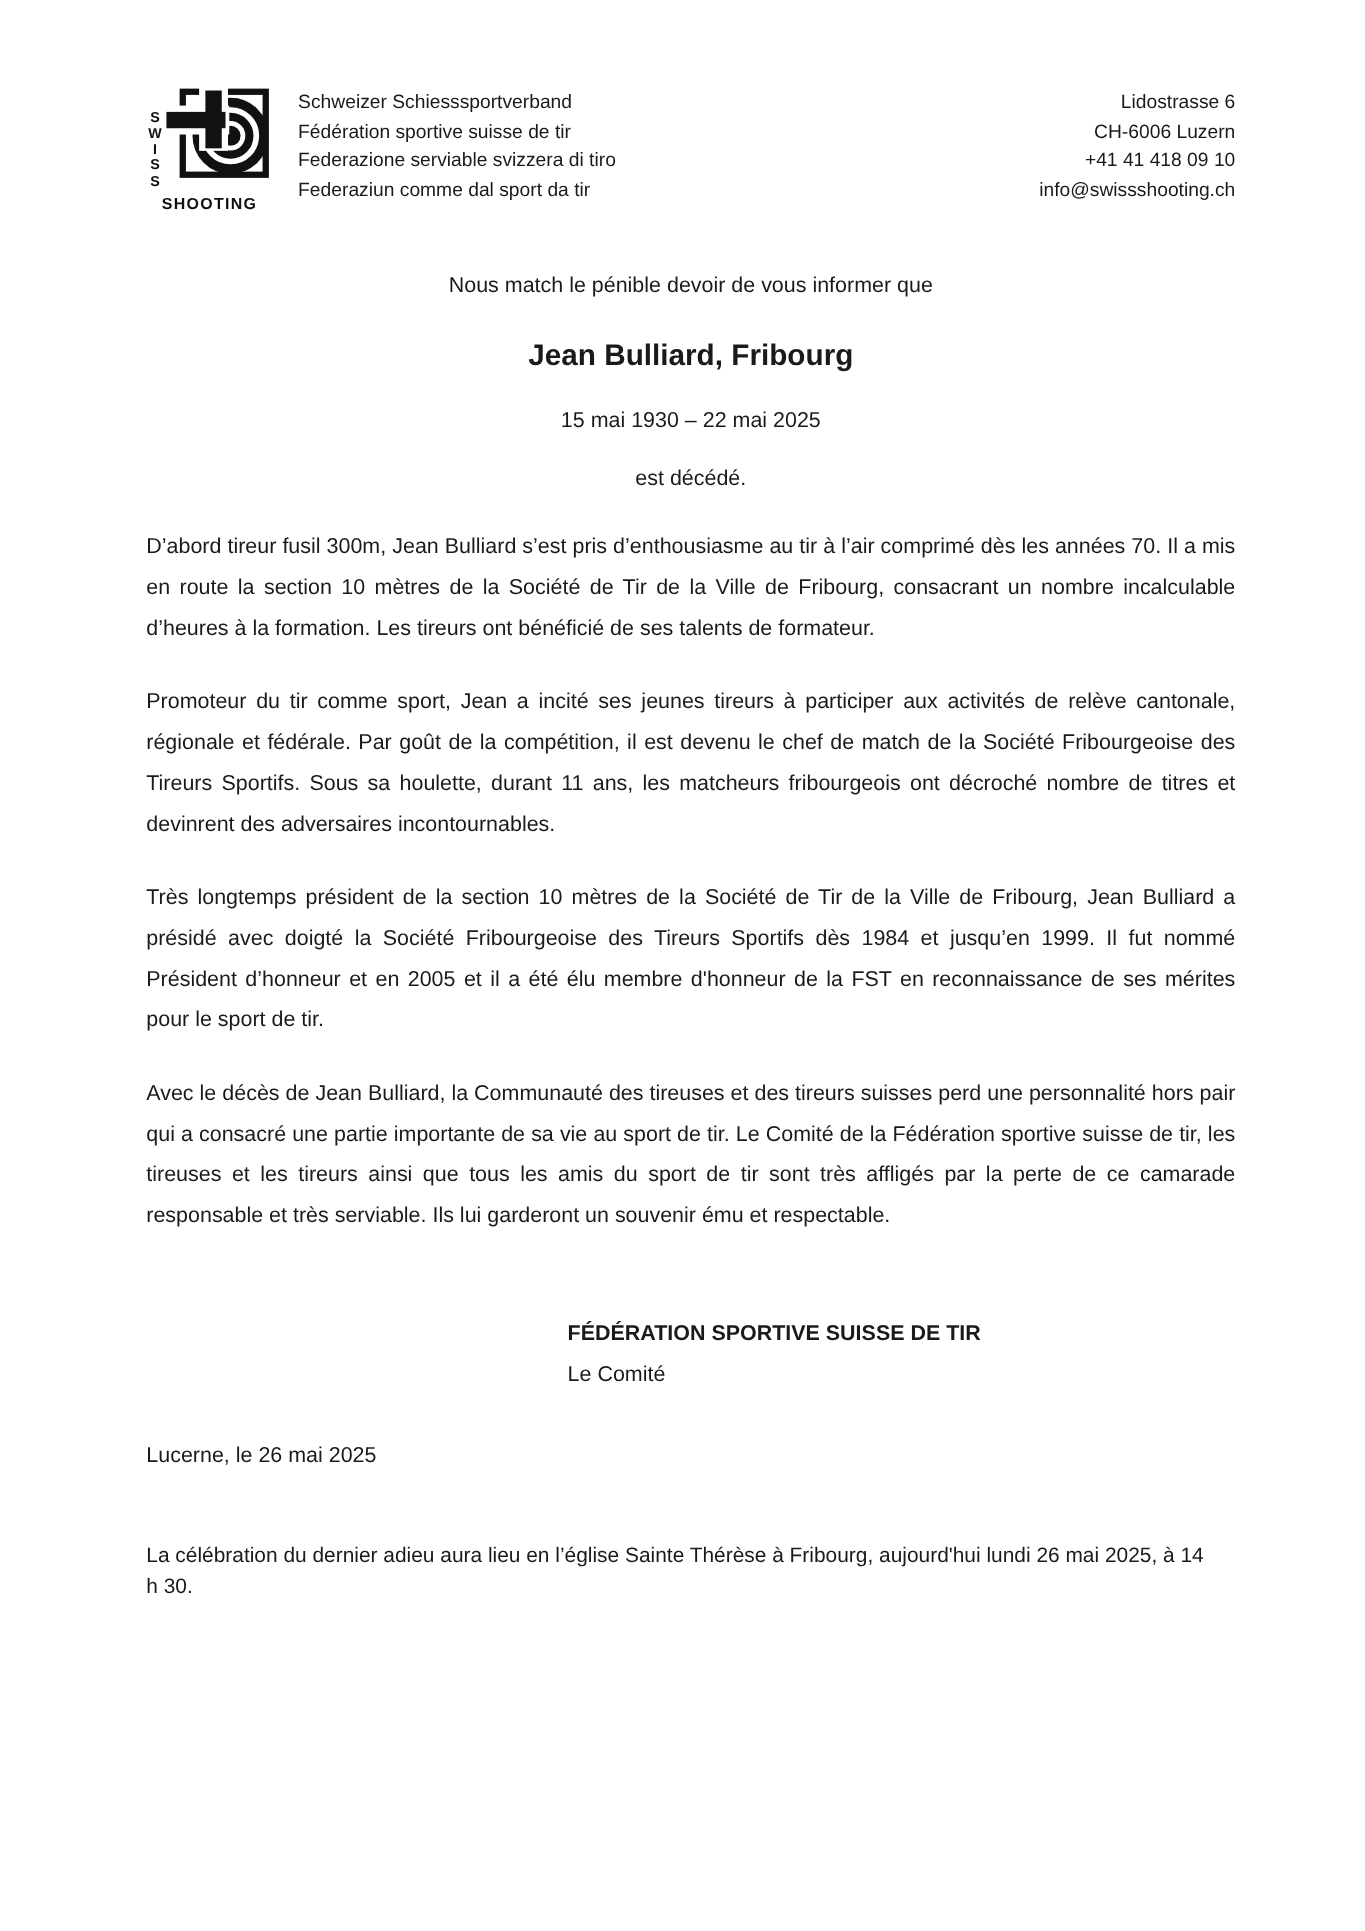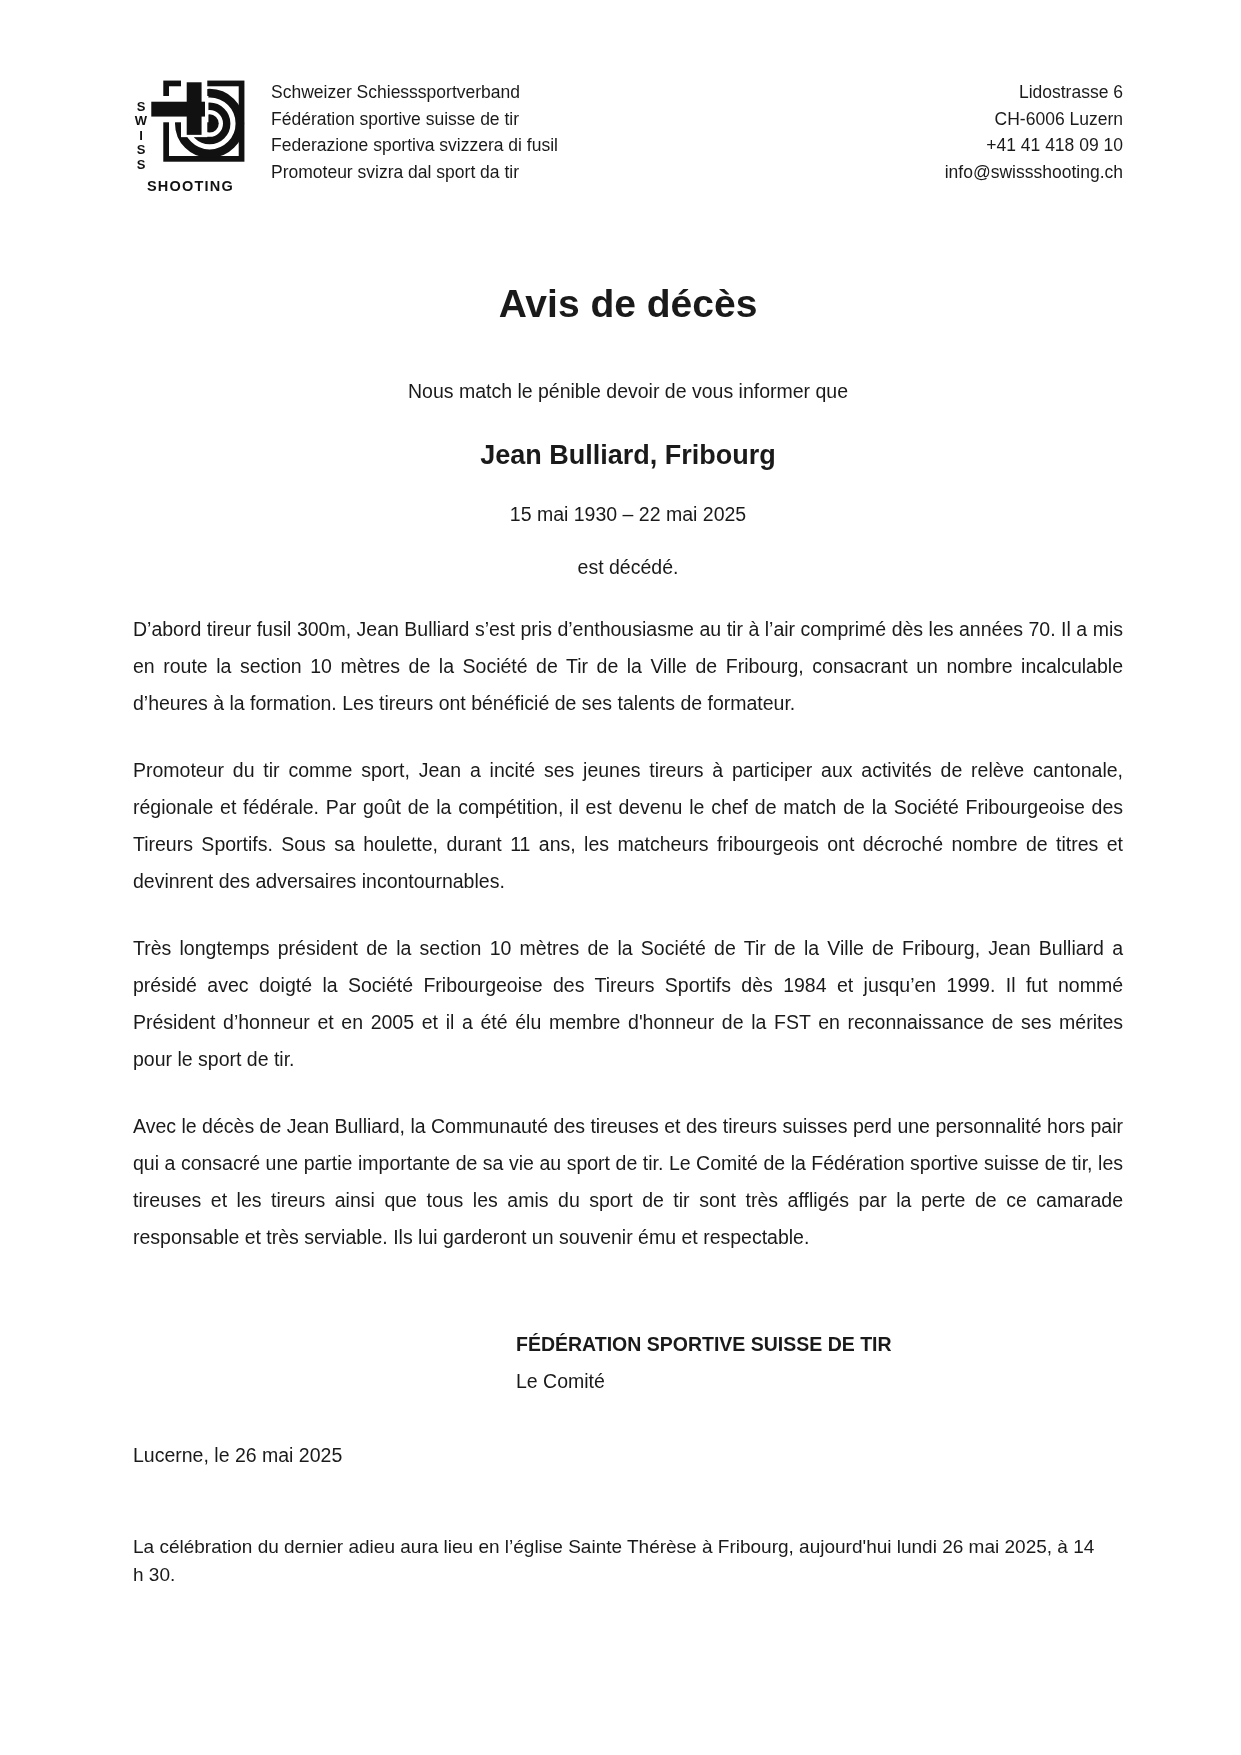--- a/index.html
+++ b/index.html
@@ -102,35 +102,34 @@
           <rect x="2" y="19" width="47" height="13" fill="#111111"></rect>
           <rect x="33" y="2" width="13" height="46" fill="#111111"></rect>
         </svg>
       </div>
       <div class="logo-shooting">SHOOTING</div>
     </div>
 
     <div class="org-block">
       <div>Schweizer Schiesssportverband</div>
       <div>Fédération sportive suisse de tir</div>
-      <div>Federazione sportiva svizzera di fusil</div>
-      <div>Promoteur svizra dal sport da tir</div>
+      <div>Federazione serviable svizzera di tiro</div>
+      <div>Federaziun comme dal sport da tir</div>
     </div>
 
     <div class="header-spacer"></div>
 
     <div class="contact-block">
       <div>Lidostrasse 6</div>
       <div>CH-6006 Luzern</div>
       <div>+41 41 418 09 10</div>
       <div>info@swissshooting.ch</div>
     </div>
   </div>
 
-  <h1 class="doc-title">Avis de décès</h1>
 
   <div class="intro-line">Nous match le pénible devoir de vous informer que</div>
   <div class="deceased-name">Jean Bulliard, Fribourg</div>
   <div class="dates-line">15 mai 1930 – 22 mai 2025</div>
   <div class="deceased-line">est décédé.</div>
 
   <div class="body-text">
     <p>D’abord tireur fusil 300m, Jean Bulliard s’est pris d’enthousiasme au tir à l’air comprimé dès les années 70. Il a mis en route la section 10 mètres de la Société de Tir de la Ville de Fribourg, consacrant un nombre incalculable d’heures à la formation. Les tireurs ont bénéficié de ses talents de formateur.</p>
     <p>Promoteur du tir comme sport, Jean a incité ses jeunes tireurs à participer aux activités de relève cantonale, régionale et fédérale. Par goût de la compétition, il est devenu le chef de match de la Société Fribourgeoise des Tireurs Sportifs. Sous sa houlette, durant 11 ans, les matcheurs fribourgeois ont décroché nombre de titres et devinrent des adversaires incontournables.</p>
     <p>Très longtemps président de la section 10 mètres de la Société de Tir de la Ville de Fribourg, Jean Bulliard a présidé avec doigté la Société Fribourgeoise des Tireurs Sportifs dès 1984 et jusqu’en 1999. Il fut nommé Président d’honneur et en 2005 et il a été élu membre d'honneur de la FST en reconnaissance de ses mérites pour le sport de tir.</p>

